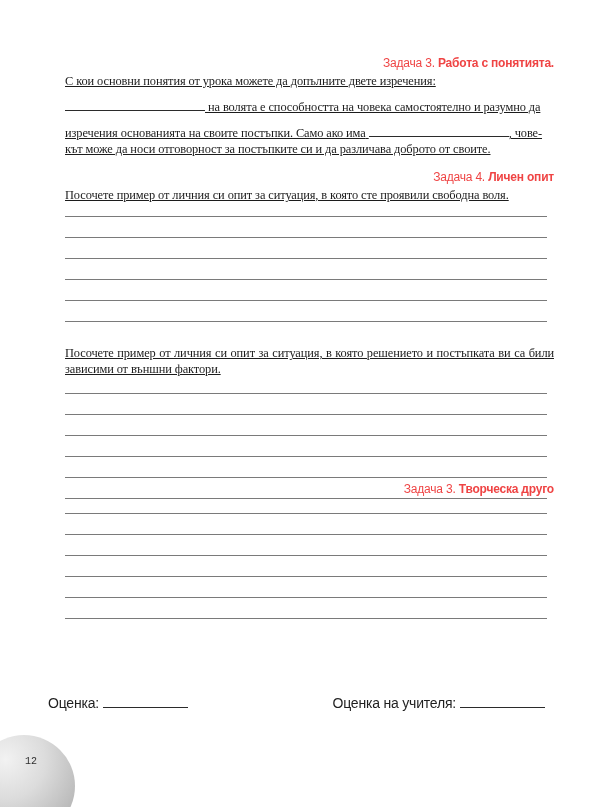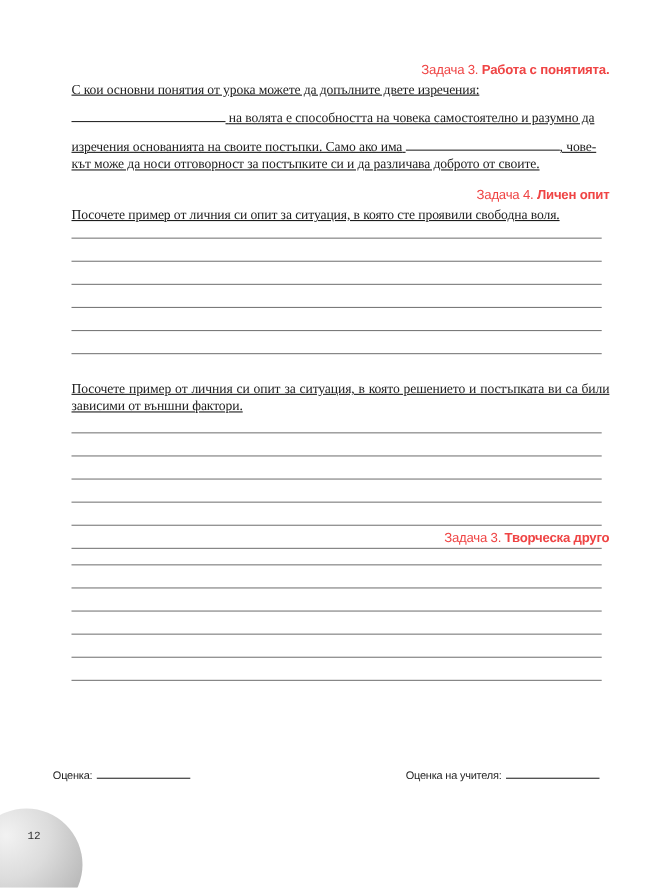--- a/index.html
+++ b/index.html
@@ -27,21 +27,21 @@
   .answer-line{height:20px;border-bottom:1px solid #7a7a7a;}
   .lines .answer-line:first-child{height:13px;}
   .gap23{margin-top:23px;}
   .gap3{margin-top:3px;}
   #task3{top:56px;}
   #task4{top:170px;}
   #task5{top:482px;}
   .footer{
     position:absolute;left:48px;right:55px;top:696px;
     display:flex;justify-content:space-between;align-items:flex-end;
-    font-family:"Liberation Sans", sans-serif;font-size:10px;line-height:14px;
+    font-family:"Liberation Sans", sans-serif;font-size:14px;line-height:14px;
     letter-spacing:-0.2px;color:#1f1f1f;text-align:right;
   }
   .footer .slot{white-space:nowrap;}
   .footer .blank-small{
     display:inline-block;width:85px;height:11px;margin-left:4px;
     border-bottom:1.3px solid #2b2b2b;
   }
   .page-badge{
     position:absolute;left:-27px;top:735px;width:102px;height:102px;
     border-radius:50%;

